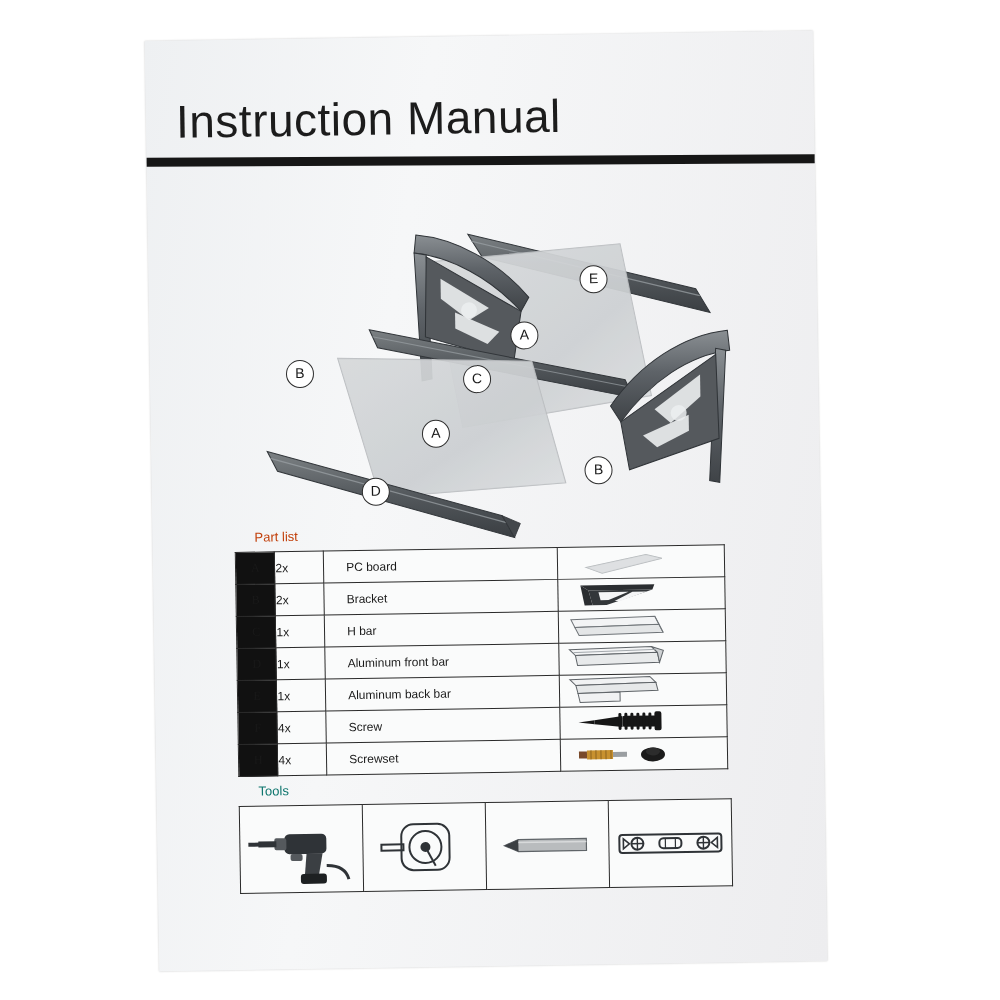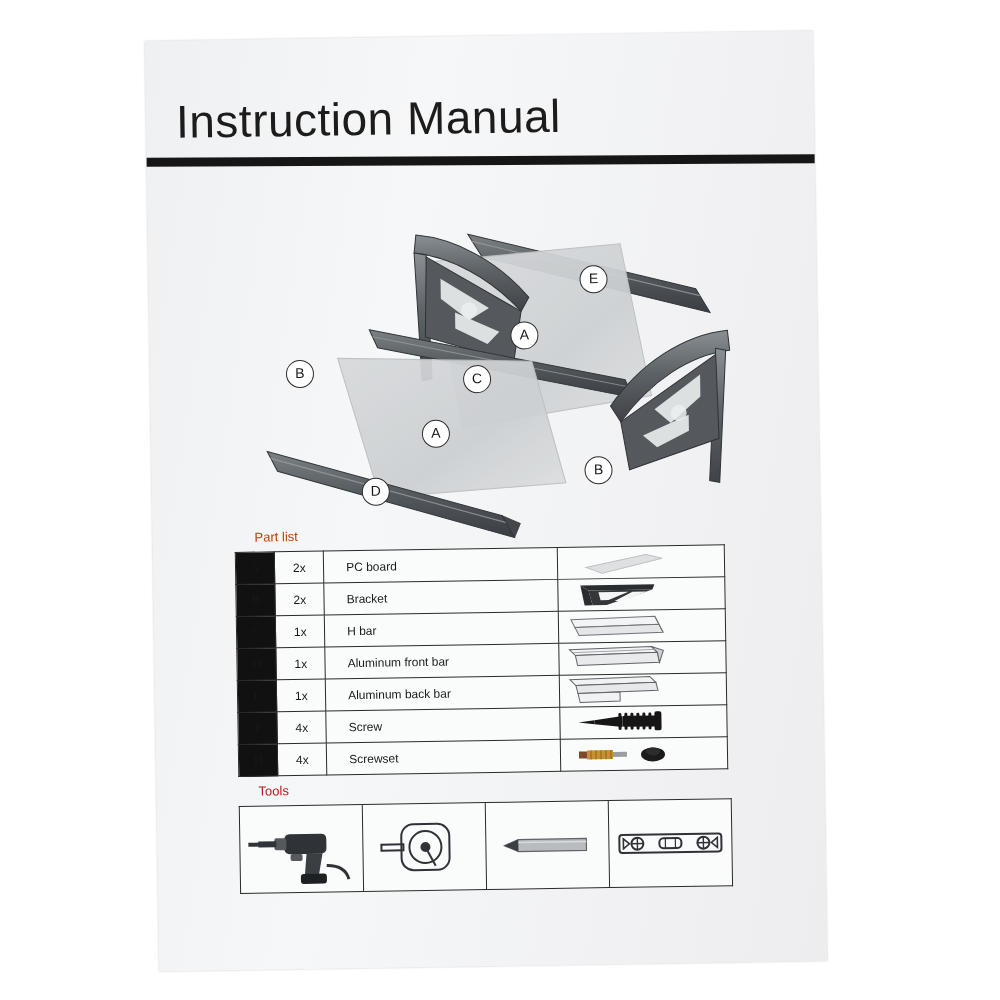--- a/index.html
+++ b/index.html
@@ -105,21 +105,20 @@
   .col-letter {
     width: 42px;
     text-align: center;
     background: #111111;
     color: #ffffff;
     font-size: 21px;
     font-family: "Liberation Serif", serif;
   }
   .col-qty {
     width: 52px;
-    text-align: center;
     font-size: 17px;
     margin-left: 48px;
   }
   .col-name {
     width: 230px;
     padding-left: 22px !important;
     font-size: 12.5px;
   }
   .col-img {
     width: 166px;
@@ -129,21 +128,21 @@
     width: 166px;
     height: 31px;
     overflow: visible;
   }
 
   .tools-label {
     position: absolute;
     left: 102px;
     top: 744px;
     font-size: 13px;
-    color: #b91c1c;
+    color: #0f766e;
   }
   .tools-table {
     position: absolute;
     left: 82px;
     top: 766px;
     width: 490px;
     border-collapse: collapse;
     background: #fafbfb;
   }
   .tools-table td {

